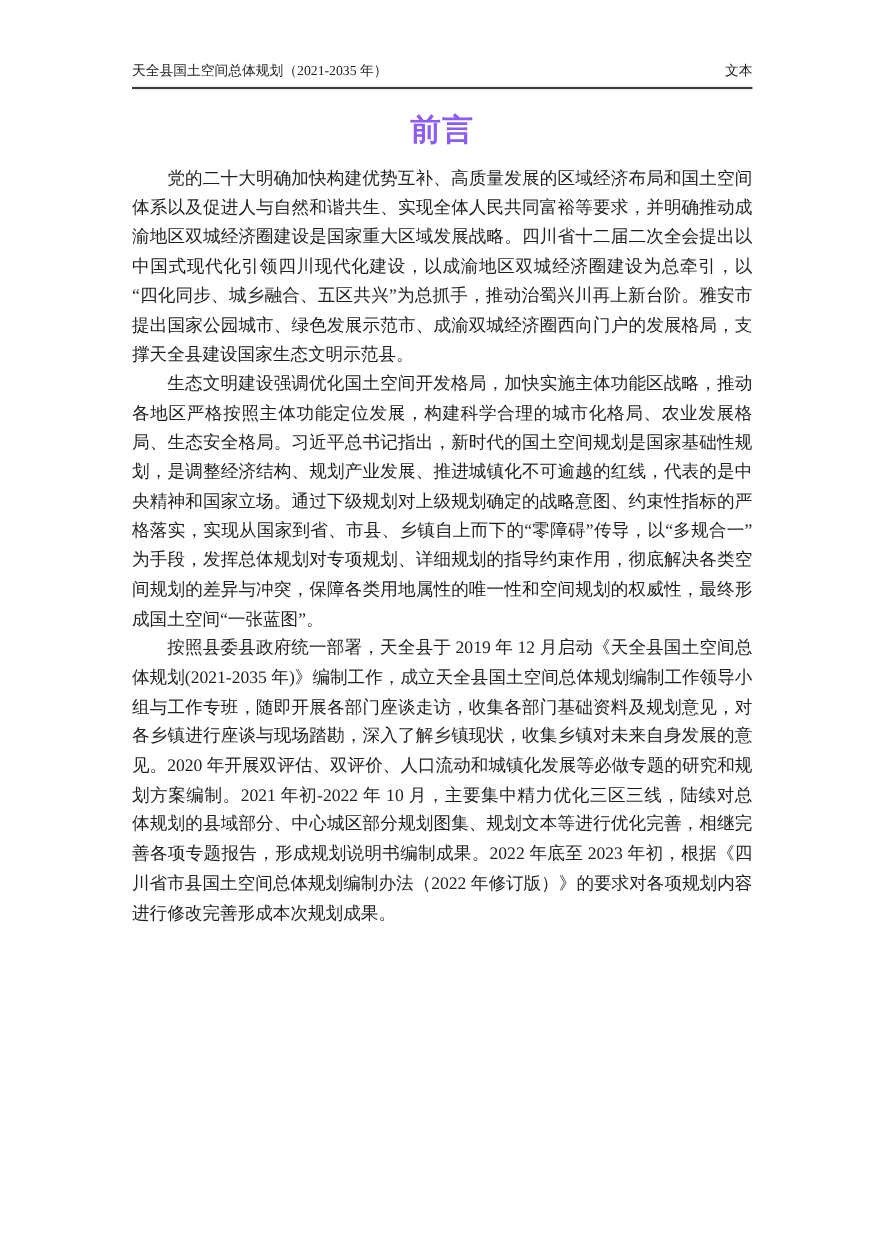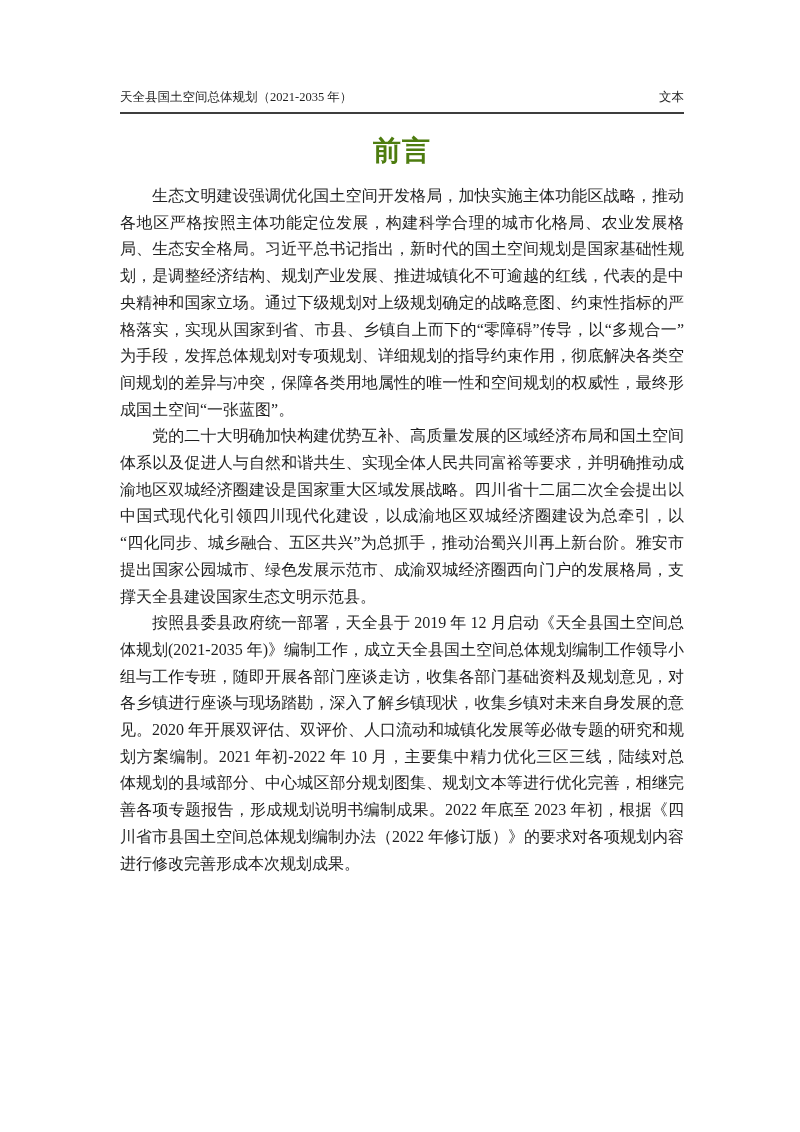--- a/index.html
+++ b/index.html
@@ -9,21 +9,21 @@
   }
   html,body{margin:0;padding:0;}
   body{
     width:800px;height:1132px;
     background:var(--bg-color);
     overflow:hidden;
   }
   .page{
     box-sizing:border-box;
     width:800px;height:803px;
-    padding:89px 116px 0 120px;
+    padding:56px 116px 0 120px;
   }
   .header{
     display:flex;
     justify-content:space-between;
     align-items:flex-end;
     font-family:"Liberation Serif","DejaVu Serif",serif;
     font-size:12.5px;
     color:var(--text-color);
     padding-bottom:6px;
   }
@@ -32,21 +32,21 @@
     border-bottom:2px solid var(--rule-color);
   }
   .title{
     margin:20px 0 0 0;
     text-align:center;
     font-family:"Liberation Sans","DejaVu Sans",sans-serif;
     font-weight:700;
     font-size:28px;
     line-height:33px;
     letter-spacing:1px;
-    color:#4d7c0f;
+    color:#8b5cf6;
   }
   .content{
     margin-top:16px;
     font-family:"Liberation Serif","DejaVu Serif",serif;
     font-size:16px;
     line-height:26.7px;
     text-align:justify;
     color:var(--text-color);
   }
   .content p{
@@ -60,17 +60,17 @@
 <div class="page">
   <header class="header">
     <span>天全县国土空间总体规划（2021-2035 年）</span>
     <span>文本</span>
   </header>
   <div class="header-rule"></div>
 
   <h1 class="title">前言</h1>
 
   <main class="content">
+    <p>党的二十大明确加快构建优势互补、高质量发展的区域经济布局和国土空间体系以及促进人与自然和谐共生、实现全体人民共同富裕等要求，并明确推动成渝地区双城经济圈建设是国家重大区域发展战略。四川省十二届二次全会提出以中国式现代化引领四川现代化建设，以成渝地区双城经济圈建设为总牵引，以“四化同步、城乡融合、五区共兴”为总抓手，推动治蜀兴川再上新台阶。雅安市提出国家公园城市、绿色发展示范市、成渝双城经济圈西向门户的发展格局，支撑天全县建设国家生态文明示范县。</p>
     <p>生态文明建设强调优化国土空间开发格局，加快实施主体功能区战略，推动各地区严格按照主体功能定位发展，构建科学合理的城市化格局、农业发展格局、生态安全格局。习近平总书记指出，新时代的国土空间规划是国家基础性规划，是调整经济结构、规划产业发展、推进城镇化不可逾越的红线，代表的是中央精神和国家立场。通过下级规划对上级规划确定的战略意图、约束性指标的严格落实，实现从国家到省、市县、乡镇自上而下的“零障碍”传导，以“多规合一”为手段，发挥总体规划对专项规划、详细规划的指导约束作用，彻底解决各类空间规划的差异与冲突，保障各类用地属性的唯一性和空间规划的权威性，最终形成国土空间“一张蓝图”。</p>
-    <p>党的二十大明确加快构建优势互补、高质量发展的区域经济布局和国土空间体系以及促进人与自然和谐共生、实现全体人民共同富裕等要求，并明确推动成渝地区双城经济圈建设是国家重大区域发展战略。四川省十二届二次全会提出以中国式现代化引领四川现代化建设，以成渝地区双城经济圈建设为总牵引，以“四化同步、城乡融合、五区共兴”为总抓手，推动治蜀兴川再上新台阶。雅安市提出国家公园城市、绿色发展示范市、成渝双城经济圈西向门户的发展格局，支撑天全县建设国家生态文明示范县。</p>
     <p>按照县委县政府统一部署，天全县于 2019 年 12 月启动《天全县国土空间总体规划(2021-2035 年)》编制工作，成立天全县国土空间总体规划编制工作领导小组与工作专班，随即开展各部门座谈走访，收集各部门基础资料及规划意见，对各乡镇进行座谈与现场踏勘，深入了解乡镇现状，收集乡镇对未来自身发展的意见。2020 年开展双评估、双评价、人口流动和城镇化发展等必做专题的研究和规划方案编制。2021 年初-2022 年 10 月，主要集中精力优化三区三线，陆续对总体规划的县域部分、中心城区部分规划图集、规划文本等进行优化完善，相继完善各项专题报告，形成规划说明书编制成果。2022 年底至 2023 年初，根据《四川省市县国土空间总体规划编制办法（2022 年修订版）》的要求对各项规划内容进行修改完善形成本次规划成果。</p>
   </main>
 </div>
 
 </body></html>

